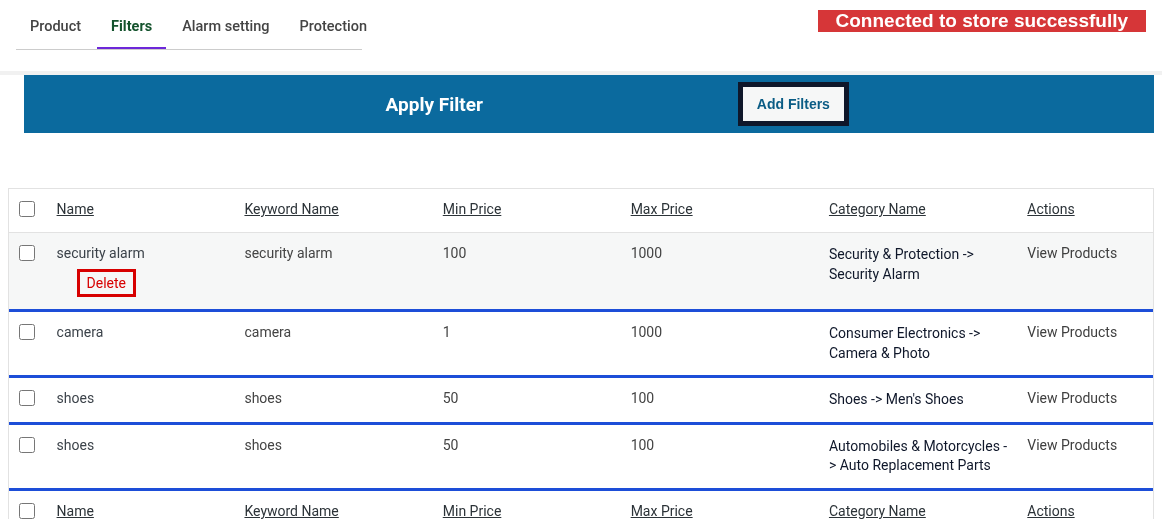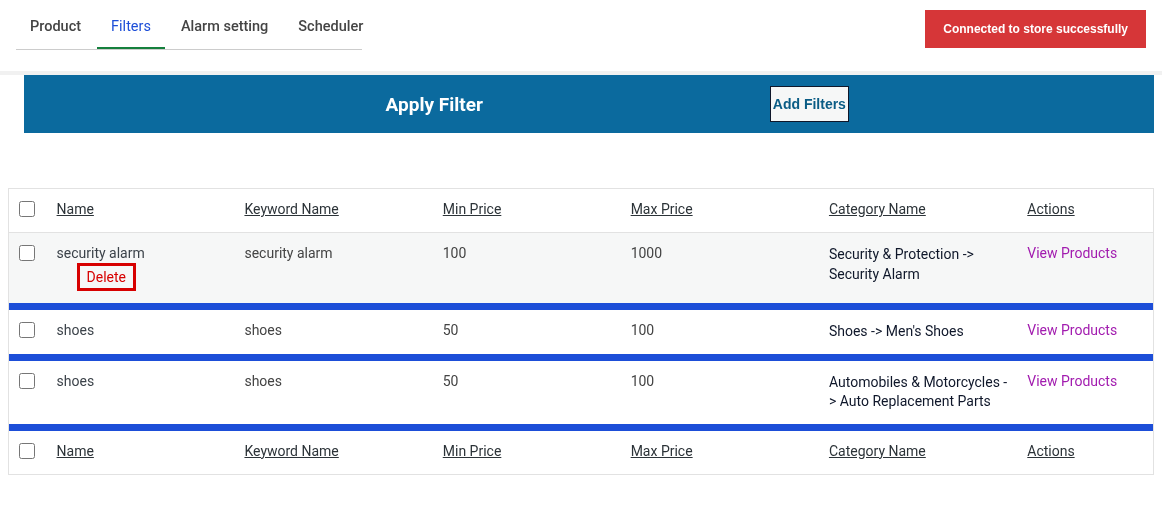--- a/index.html
+++ b/index.html
@@ -22,39 +22,39 @@
     }
     .tab {
       padding: 8px 14px 12px 14px;
       color: #444;
       font-size: 14.5px;
       font-weight: 500;
       cursor: pointer;
       border-bottom: 3px solid transparent;
     }
     .tab.active {
-      font-weight: 400;
-      color: #1d4ed8;
-      border-bottom: 3px solid #15803d;
+      font-weight: 700;
+      color: #14532d;
+      border-bottom: 3px solid #6d28d9;
     }
     .tabs-underline {
       border: none;
       border-bottom: 1px solid #ccc;
       margin: 0;
       width: 346px;
       position: relative;
       top: -1px;
       margin-left: 16px;
     }
     .status-btn {
       background: #d63638;
       color: #fff;
       font-weight: 700;
-      font-size: 12px;
-      padding: 12px 18px;
+      font-size: 19px;
+      padding: 0 18px;
       border: none;
       cursor: default;
     }
     .page-wrap {
       background: #fff;
       margin: 10px 0 0 0;
       padding: 0 8px 20px 8px;
       box-shadow: 0 -4px 0 #f1f1f1;
     }
     .filter-bar {
@@ -69,25 +69,25 @@
     .filter-title {
       font-weight: 700;
       font-size: 19px;
       position: absolute;
       left: 32%;
     }
     .add-filters-btn {
       position: absolute;
       right: 27%;
       background: #f6f7f7;
-      border: 1px solid #0f172a;
+      border: 5px solid #0f172a;
       color: #0a5c85;
       font-weight: 700;
       font-size: 14px;
-      padding: 9px 2px;
+      padding: 9px 14px;
       cursor: pointer;
     }
     .table-wrap {
       margin-top: 55px;
       border: 1px solid #e2e2e2;
     }
     table {
       width: 100%;
       border-collapse: collapse;
       font-size: 14px;
@@ -102,21 +102,21 @@
       font-weight: 400;
       color: #2c3338;
       border-bottom: 1px solid #e2e2e2;
       text-decoration: underline;
     }
     tfoot th {
       border-top: 1px solid #e2e2e2;
       border-bottom: none;
     }
     tbody tr {
-      border-bottom: 7px solid #1d4ed8;
+      border-bottom: 3px solid #1d4ed8;
     }
     tbody tr:first-child {
       background: #f6f7f7;
     }
     .col-check { width: 34px; }
     .col-name { width: 180px; }
     .col-keyword { width: 190px; }
     .col-min { width: 180px; }
     .col-max { width: 190px; }
     .col-cat { width: 190px; }
@@ -125,43 +125,43 @@
       width: 16px;
       height: 16px;
       border: 1px solid #8c8f94;
       cursor: pointer;
     }
     .row-name { color: #3c434a; }
     .delete-box {
       display: inline-block;
       border: 3px solid #d70000;
       padding: 3px 7px;
-      margin-top: 2px;
+      margin-top: 8px;
       margin-left: 20px;
       text-align: center;
     }
     .delete-link {
       color: #d70000;
       cursor: pointer;
     }
     .view-link {
-      color: #a21caf;
+      color: #404040;
       cursor: pointer;
     }
     .cat-text { color: #0f172a; line-height: 1.4; }
   </style>
 </head>
 <body>
 
 <div class="top-bar">
   <div class="tabs">
     <div class="tab">Product</div>
     <div class="tab active">Filters</div>
     <div class="tab">Alarm setting</div>
-    <div class="tab">Scheduler</div>
+    <div class="tab">Protection</div>
   </div>
   <button class="status-btn">Connected to store successfully</button>
 </div>
 <hr class="tabs-underline">
 
 <div class="page-wrap">
 
   <div class="filter-bar">
     <div class="filter-title">Apply Filter</div>
     <button class="add-filters-btn">Add Filters</button>
@@ -185,20 +185,29 @@
             <td class="col-check"><input type="checkbox" style=""></td>
             <td class="col-name"><span class="row-name">security alarm</span><div><span class="delete-box"><span class="delete-link">Delete</span></span></div></td>
             <td class="col-keyword">security alarm</td>
             <td class="col-min">100</td>
             <td class="col-max">1000</td>
             <td class="col-cat cat-text">Security &amp; Protection -&gt; Security Alarm</td>
             <td class="col-actions"><span class="view-link">View Products</span></td>
           </tr>
           <tr>
             <td class="col-check"><input type="checkbox" style=""></td>
+            <td class="col-name"><span class="row-name">camera</span></td>
+            <td class="col-keyword">camera</td>
+            <td class="col-min">1</td>
+            <td class="col-max">1000</td>
+            <td class="col-cat cat-text">Consumer Electronics -&gt; Camera &amp; Photo</td>
+            <td class="col-actions"><span class="view-link">View Products</span></td>
+          </tr>
+          <tr>
+            <td class="col-check"><input type="checkbox" style=""></td>
             <td class="col-name"><span class="row-name">shoes</span></td>
             <td class="col-keyword">shoes</td>
             <td class="col-min">50</td>
             <td class="col-max">100</td>
             <td class="col-cat cat-text">Shoes -&gt; Men's Shoes</td>
             <td class="col-actions"><span class="view-link">View Products</span></td>
           </tr>
           <tr>
             <td class="col-check"><input type="checkbox" style=""></td>
             <td class="col-name"><span class="row-name">shoes</span></td>

